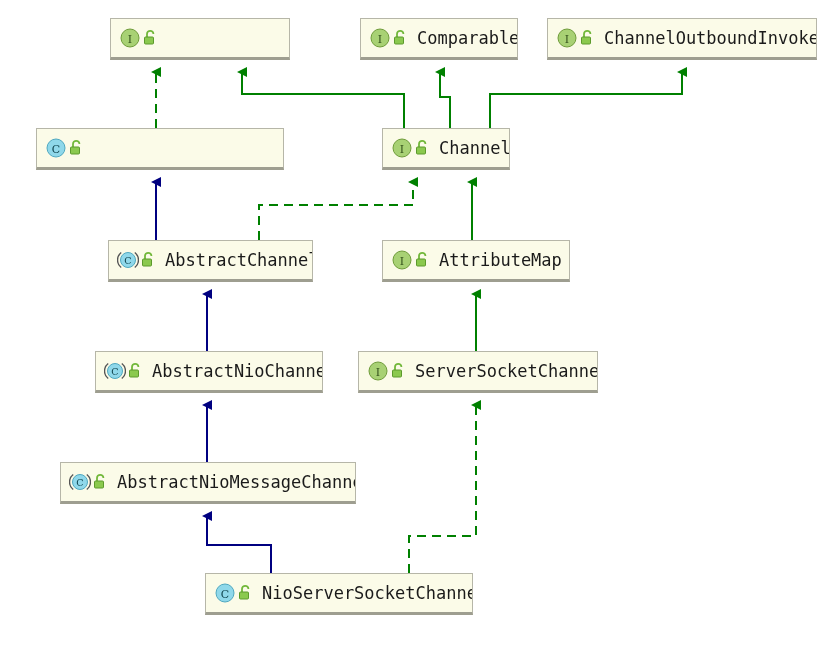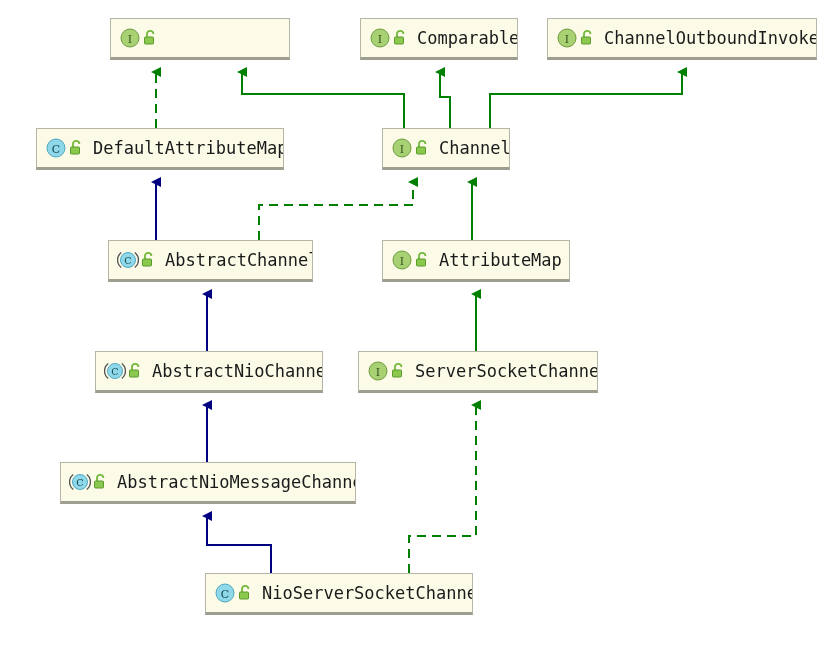--- a/index.html
+++ b/index.html
@@ -158,21 +158,20 @@
               <text x="11" y="15.5" text-anchor="middle" font-family="DejaVu Serif, serif" font-size="11" fill="#10454f">C</text>
             </svg>
           </span>
           <span style="display: flex;">
             <svg class="vis-icon" viewBox="0 0 16 18" xmlns="http://www.w3.org/2000/svg">
               <path d="M 5 8 L 5 5 A 3.2 3.2 0 0 1 11.4 5" fill="none" stroke="#72b83a" stroke-width="1.8"></path>
               <rect x="2.5" y="8" width="9" height="7" rx="1" fill="#8bc94e" stroke="#5c9a2c" stroke-width="1"></rect>
             </svg>
           </span>
         </span>
-        <span class="node-label">DefaultAttributeMap</span>
       </div>
       <div class="uml-node" style="left: 382px; top: 128px; width: 128px; height: 42px;">
         <span class="node-icons">
           <span style="display: flex;">
             <svg class="type-icon" viewBox="0 0 22 22" xmlns="http://www.w3.org/2000/svg">
               <circle cx="11" cy="11" r="9" fill="#a8d174" stroke="#6f9c3a" stroke-width="1"></circle>
               <text x="11" y="15.5" text-anchor="middle" font-family="DejaVu Serif, serif" font-size="11" fill="#33501a">I</text>
             </svg>
           </span>
           <span style="display: flex;">

